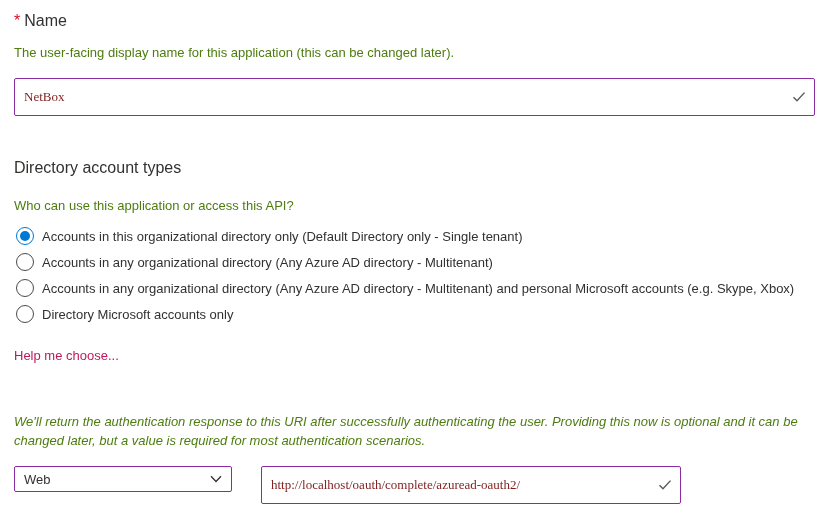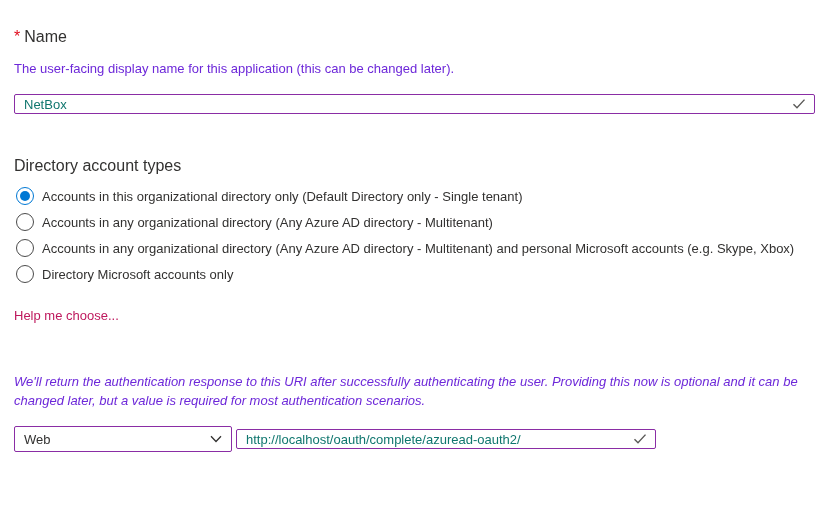--- a/index.html
+++ b/index.html
@@ -1,40 +1,40 @@
 <!DOCTYPE html>
 <html><head>
 <meta charset="utf-8">
 <style>
   html,body{margin:0;padding:0;background:#ffffff;}
   body{
     width:829px;height:516px;overflow:hidden;
     font-family:"Liberation Sans","DejaVu Sans",sans-serif;
     color:#323130;-webkit-font-smoothing:antialiased;
   }
-  .page{padding:27px 14px 0 14px;box-sizing:border-box;}
+  .page{padding:11px 14px 0 14px;box-sizing:border-box;}
 
   .section-heading{
     font-size:16px;font-weight:400;line-height:19px;margin:0;color:#323130;
   }
   .req{color:#e00b1c;margin-right:4px;}
 
   .desc{
-    font-size:13px;line-height:19px;color:#6d28d9;margin:0;
+    font-size:13px;line-height:19px;color:#4d7c0f;margin:0;
   }
   .desc.first{margin-top:13px;}
 
   
   .field-wrap{position:relative;display:inline-block;vertical-align:top;}
   .field-wrap.full{display:block;margin-top:16px;}
   .txt-input{
-    box-sizing:border-box;height:20px;width:100%;
+    box-sizing:border-box;height:38px;width:100%;
     border:1.5px solid #8a2da5;border-radius:2px;
-    padding:0 30px 0 9px;font-size:13px;color:#0f766e;
-    font-family:Liberation Sans, sans-serif;
+    padding:0 30px 0 9px;font-size:13px;color:#7f1d1d;
+    font-family:Liberation Serif, serif;
     outline:none;background:#fff;display:block;
   }
   .check-icon{
     position:absolute;right:9px;top:50%;transform:translateY(-50%);
     width:14px;height:12px;pointer-events:none;display:block;
   }
 
   .section2{margin-top:42px;}
   .question{margin-top:19px;}
 
@@ -53,49 +53,50 @@
   .radio-label{font-size:13px;line-height:17px;margin-left:8px;color:#323130;}
 
   .help-link{
     display:inline-block;margin-top:24px;font-size:13px;line-height:17px;
     color:#be185d;text-decoration:none;cursor:pointer;
   }
 
   .section3{margin-top:48px;}
   .desc2{margin-top:14px;max-width:804px;font-style:italic;}
 
-  .redirect-row{margin-top:16px;display:flex;align-items:center;}
+  .redirect-row{margin-top:16px;display:flex;align-items:flex-start;}
   .dropdown{
     box-sizing:border-box;width:218px;height:26px;
     border:1.5px solid #8a2da5;border-radius:2px;background:#fff;
     display:flex;align-items:center;justify-content:space-between;
     padding:0 9px;font-size:13px;color:#323130;cursor:pointer;
   }
   .chevron-icon{width:12px;height:8px;display:block;}
-  .uri-wrap{width:420px;margin-left:4px;}
+  .uri-wrap{width:420px;margin-left:29px;}
 </style>
 </head>
 <body>
 
 <div class="page">
 
   <h2 class="section-heading"><span class="req">*</span><span>Name</span></h2>
 
   <p class="desc first">The user-facing display name for this application (this can be changed later).</p>
 
   <div class="field-wrap full">
     <input class="txt-input" type="text" value="NetBox" style="">
     <svg class="check-icon" viewBox="0 0 14 12">
       <path d="M1.5 6.2 L5 9.8 L12.5 1.6" fill="none" stroke="#5a5957" stroke-width="1.4"></path>
     </svg>
   </div>
 
   <div class="section2">
     <h2 class="section-heading">Directory account types</h2>
 
+    <p class="desc question">Who can use this application or access this API?</p>
 
     <div class="radio-group">
       <div class="radio-row">
         <span class="radio-circle selected"></span>
         <span class="radio-label">Accounts in this organizational directory only (Default Directory only - Single tenant)</span>
       </div>
       <div class="radio-row">
         <span class="radio-circle"></span>
         <span class="radio-label">Accounts in any organizational directory (Any Azure AD directory - Multitenant)</span>
       </div>

